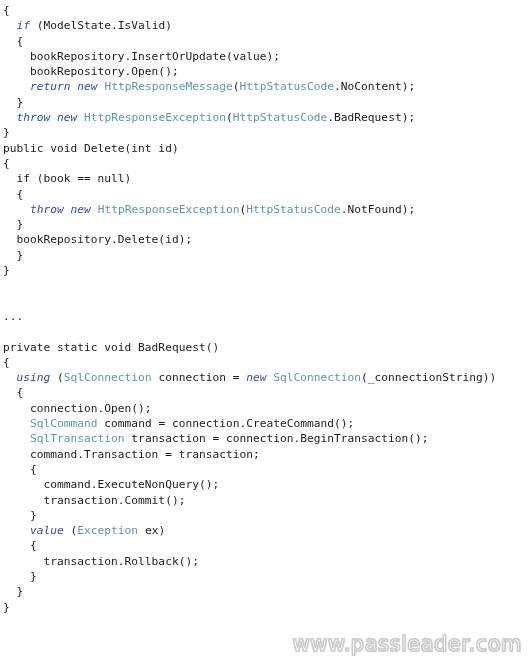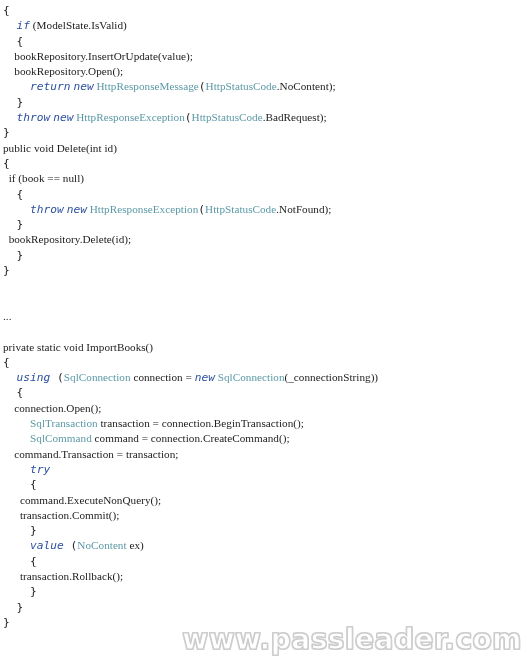--- a/index.html
+++ b/index.html
@@ -32,34 +32,34 @@
     line-height: 15.3px;
     height: 15.3px;
     color: #1b1b1b;
     letter-spacing: 0.02px;
     padding-left: 3px;
     font-family: "DejaVu Sans Mono", "Liberation Mono", monospace;
   }
 
   
   .tok-kw   { color: #2b50a0; font-style: italic; }
-  .tok-type { color: #5b99a6; font-family: Liberation Serif, serif; }
-  .tok-id   { color: #1b1b1b; font-family: Liberation Serif, serif; }
+  .tok-type { color: #5b99a6; }
+  .tok-id   { color: #1b1b1b; }
   .tok-pun  { color: #1b1b1b; }
 
   .code-line.blank { color: transparent; }
 
   
   #watermark {
     position: absolute;
     right: 6px;
     bottom: 6px;
     font-family: "DejaVu Sans", "Liberation Sans", sans-serif;
-    font-size: 28px;
-    font-weight: 700;
+    font-size: 21px;
+    font-weight: 400;
     letter-spacing: 0.5px;
     color: #ffffff;
     -webkit-text-stroke: 1px #c9c9c9;
     text-shadow:
       -1px -1px 0 #d3d3d3,
        1px -1px 0 #d3d3d3,
       -1px  1px 0 #d3d3d3,
        1px  1px 0 #d3d3d3;
     white-space: nowrap;
     pointer-events: none;
@@ -85,34 +85,33 @@
     <div class="code-line"><span class="tok-pun">  {</span></div>
     <div class="code-line"><span class="tok-pun">    </span><span class="tok-kw">throw</span><span class="tok-id"> </span><span class="tok-kw">new</span><span class="tok-id"> </span><span class="tok-type">HttpResponseException</span><span class="tok-pun">(</span><span class="tok-type">HttpStatusCode</span><span class="tok-id">.NotFound);</span></div>
     <div class="code-line"><span class="tok-pun">  }</span></div>
     <div class="code-line"><span class="tok-id">  bookRepository.Delete(id);</span></div>
     <div class="code-line"><span class="tok-pun">  }</span></div>
     <div class="code-line"><span class="tok-pun">}</span></div>
     <div class="code-line blank"> </div>
     <div class="code-line blank"> </div>
     <div class="code-line"><span class="tok-id">...</span></div>
     <div class="code-line blank"> </div>
-    <div class="code-line"><span class="tok-id">private static void ImportBooks()</span></div>
+    <div class="code-line"><span class="tok-id">private static void BadRequest()</span></div>
     <div class="code-line"><span class="tok-pun">{</span></div>
     <div class="code-line"><span class="tok-pun">  </span><span class="tok-kw">using</span><span class="tok-pun"> (</span><span class="tok-type">SqlConnection</span><span class="tok-id"> connection = </span><span class="tok-kw">new</span><span class="tok-id"> </span><span class="tok-type">SqlConnection</span><span class="tok-id">(_connectionString))</span></div>
     <div class="code-line"><span class="tok-pun">  {</span></div>
     <div class="code-line"><span class="tok-id">    connection.Open();</span></div>
+    <div class="code-line"><span class="tok-pun">    </span><span class="tok-type">SqlCommand</span><span class="tok-id"> command = connection.CreateCommand();</span></div>
     <div class="code-line"><span class="tok-pun">    </span><span class="tok-type">SqlTransaction</span><span class="tok-id"> transaction = connection.BeginTransaction();</span></div>
-    <div class="code-line"><span class="tok-pun">    </span><span class="tok-type">SqlCommand</span><span class="tok-id"> command = connection.CreateCommand();</span></div>
     <div class="code-line"><span class="tok-id">    command.Transaction = transaction;</span></div>
-    <div class="code-line"><span class="tok-pun">    </span><span class="tok-kw">try</span></div>
     <div class="code-line"><span class="tok-pun">    {</span></div>
     <div class="code-line"><span class="tok-id">      command.ExecuteNonQuery();</span></div>
     <div class="code-line"><span class="tok-id">      transaction.Commit();</span></div>
     <div class="code-line"><span class="tok-pun">    }</span></div>
-    <div class="code-line"><span class="tok-pun">    </span><span class="tok-kw">value</span><span class="tok-pun"> (</span><span class="tok-type">NoContent</span><span class="tok-id"> ex)</span></div>
+    <div class="code-line"><span class="tok-pun">    </span><span class="tok-kw">value</span><span class="tok-pun"> (</span><span class="tok-type">Exception</span><span class="tok-id"> ex)</span></div>
     <div class="code-line"><span class="tok-pun">    {</span></div>
     <div class="code-line"><span class="tok-id">      transaction.Rollback();</span></div>
     <div class="code-line"><span class="tok-pun">    }</span></div>
     <div class="code-line"><span class="tok-pun">  }</span></div>
     <div class="code-line"><span class="tok-pun">}</span></div>
   </div>
 
 <div id="watermark">www.passleader.com</div>
 
 </body></html>

